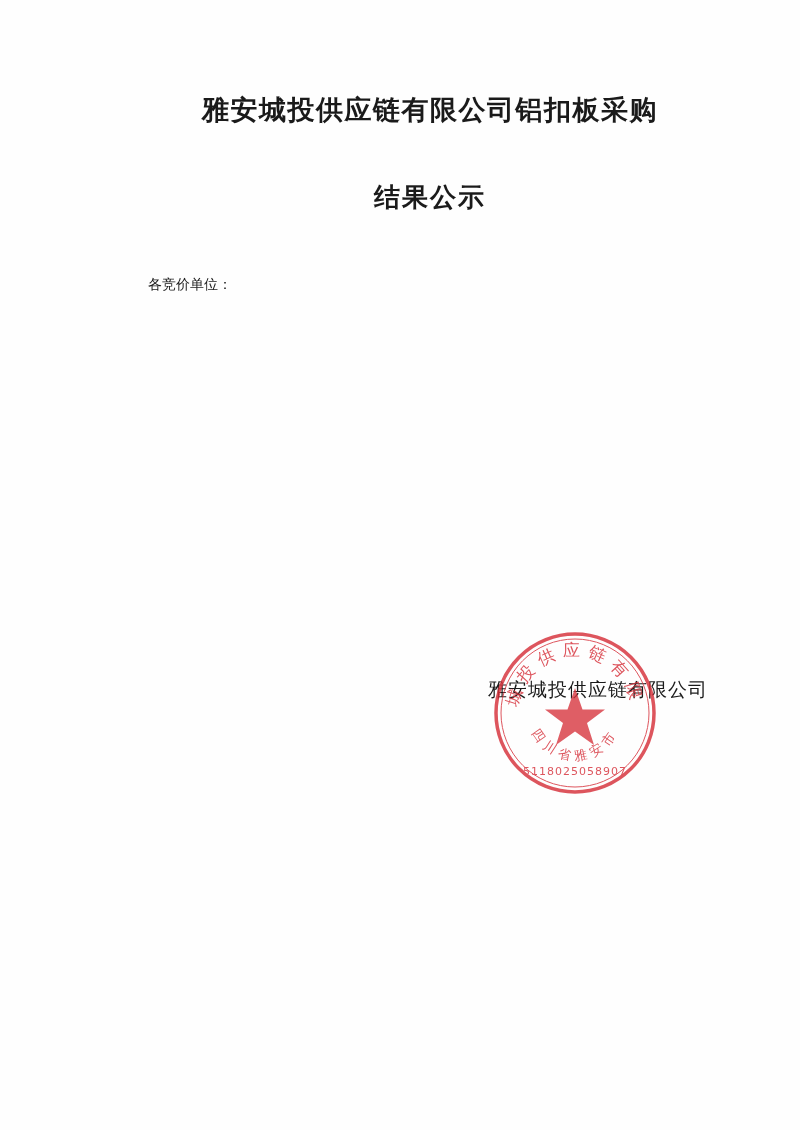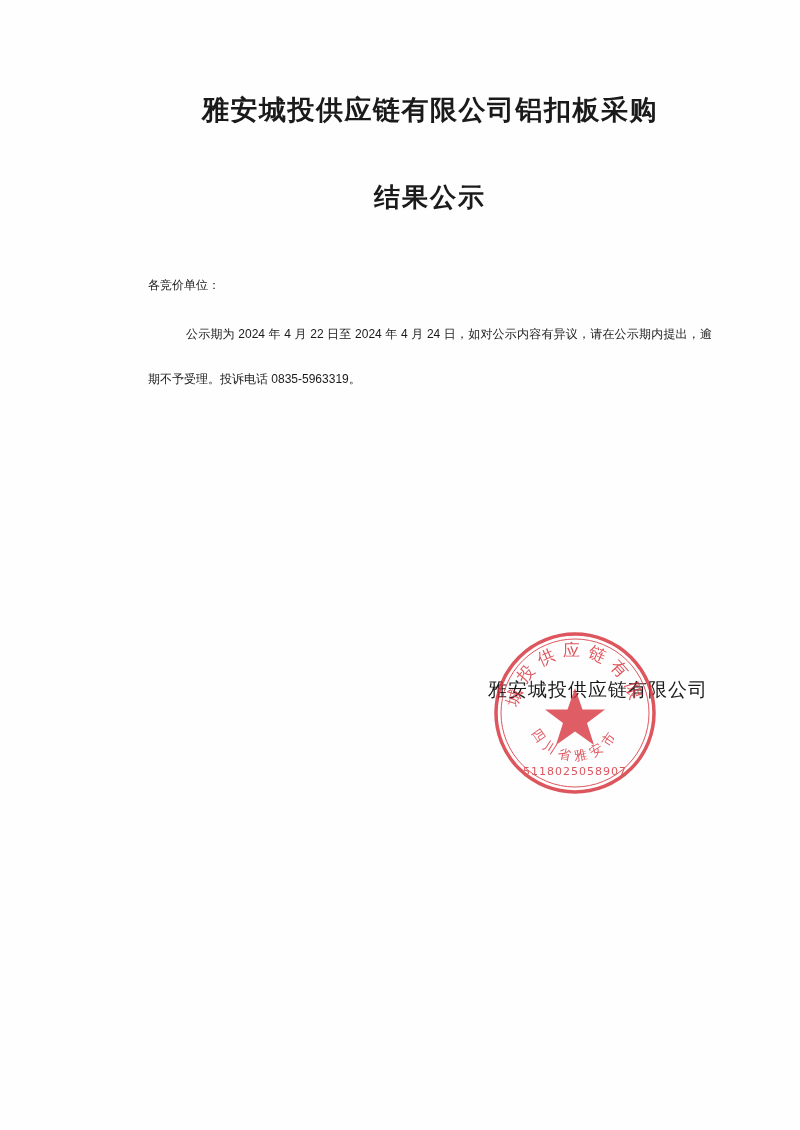--- a/index.html
+++ b/index.html
@@ -35,24 +35,24 @@
   }
   .title-line2 {
     font-size: 26px;
     font-weight: bold;
     letter-spacing: 2px;
     margin-top: 52px;
     font-family: Liberation Sans, sans-serif;
   }
   .body-block {
     margin: 48px 118px 0 118px;
-    font-size: 12px;
+    font-size: 14px;
     line-height: 45px;
     text-align: justify;
-    font-family: Liberation Sans, sans-serif;
+    font-family: Liberation Mono, monospace;
   }
   .salutation {
     margin-bottom: 4px;
   }
   .para {
     text-indent: 38px;
     margin: 0;
   }
   .para + .para {
     margin-top: 12px;
@@ -100,21 +100,20 @@
 
   <div class="title-block">
     <div class="title-line1">雅安城投供应链有限公司铝扣板采购</div>
     <div class="title-line2">结果公示</div>
   </div>
 
   <div class="body-block">
     <div class="salutation">各竞价单位：</div>
 
 
-    <p class="para">公示期为 2024 年 4 月 22 日至 2024 年 4 月 24 日，如对公示内容有异议，请在公示期内提出，逾期不予受理。投诉电话 0835-5963319。</p>
   </div>
 
   <div class="sign-block">
     <div>雅安城投供应链有限公司</div>
   </div>
 
   <div class="seal">
     <svg width="166" height="166" viewBox="0 0 166 166" xmlns="http://www.w3.org/2000/svg">
       <defs>
         <path id="arcTop" d="M 26,83 A 57,57 0 0 1 140,83"></path>

